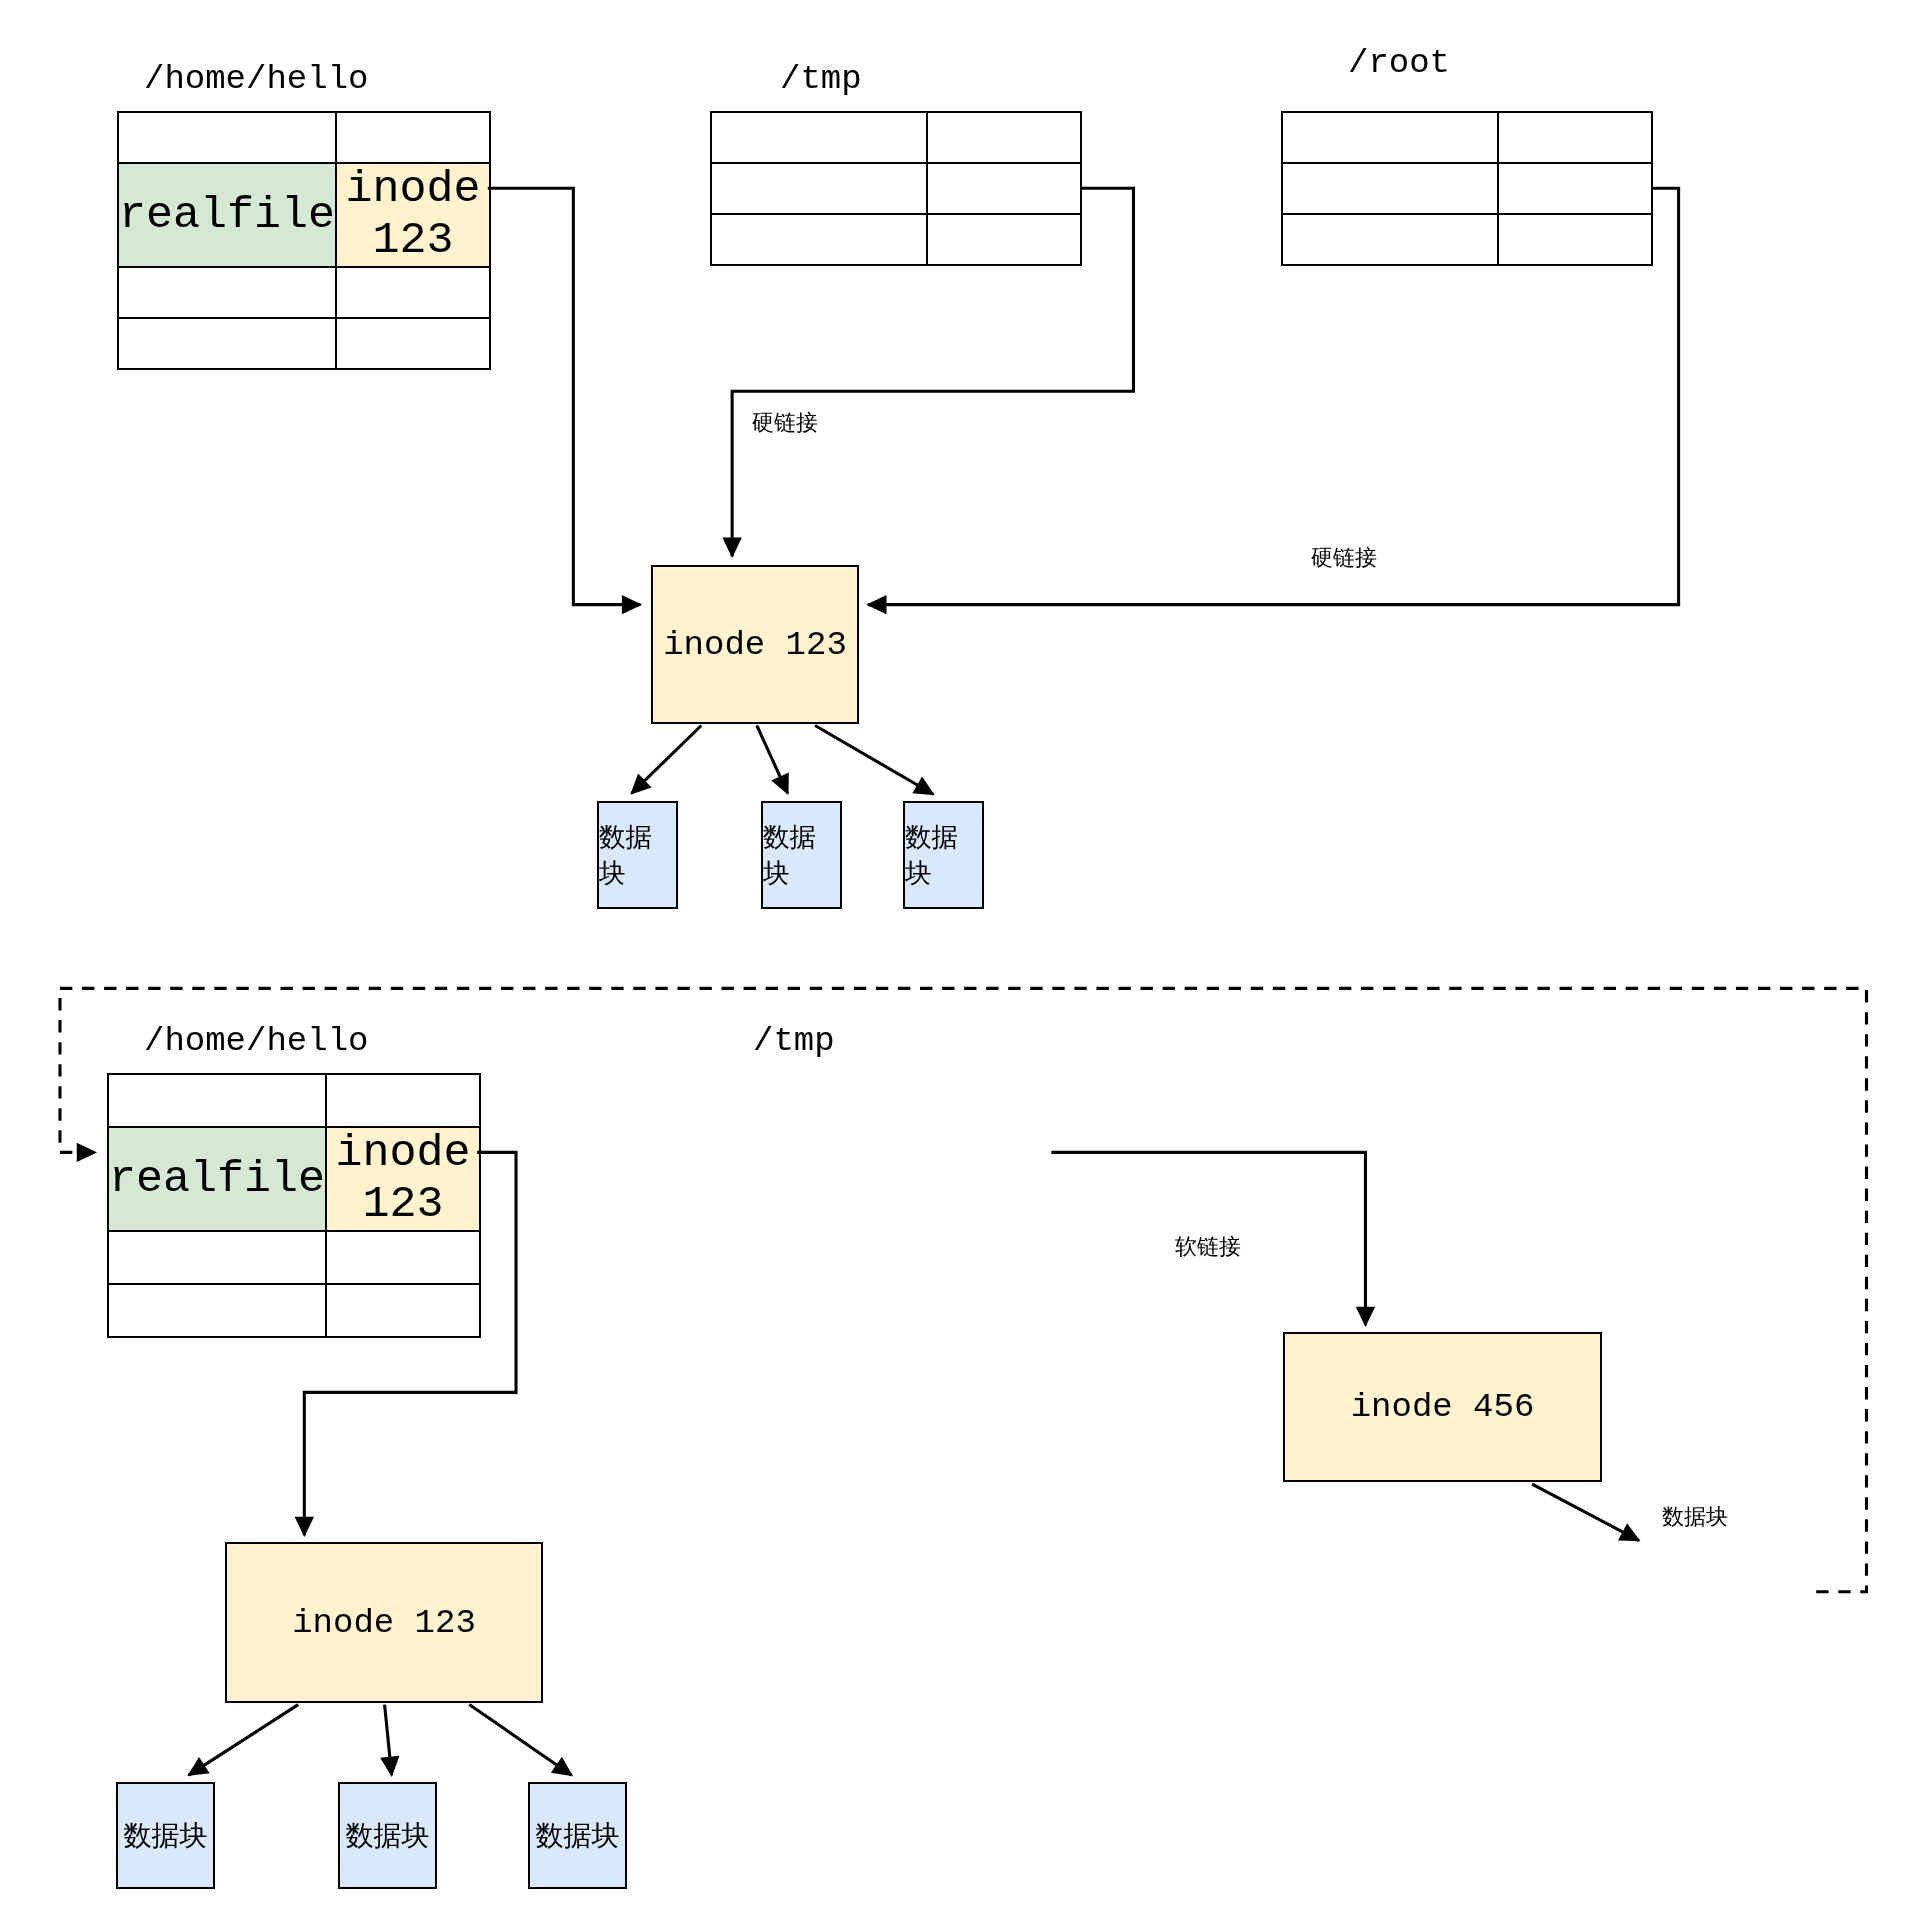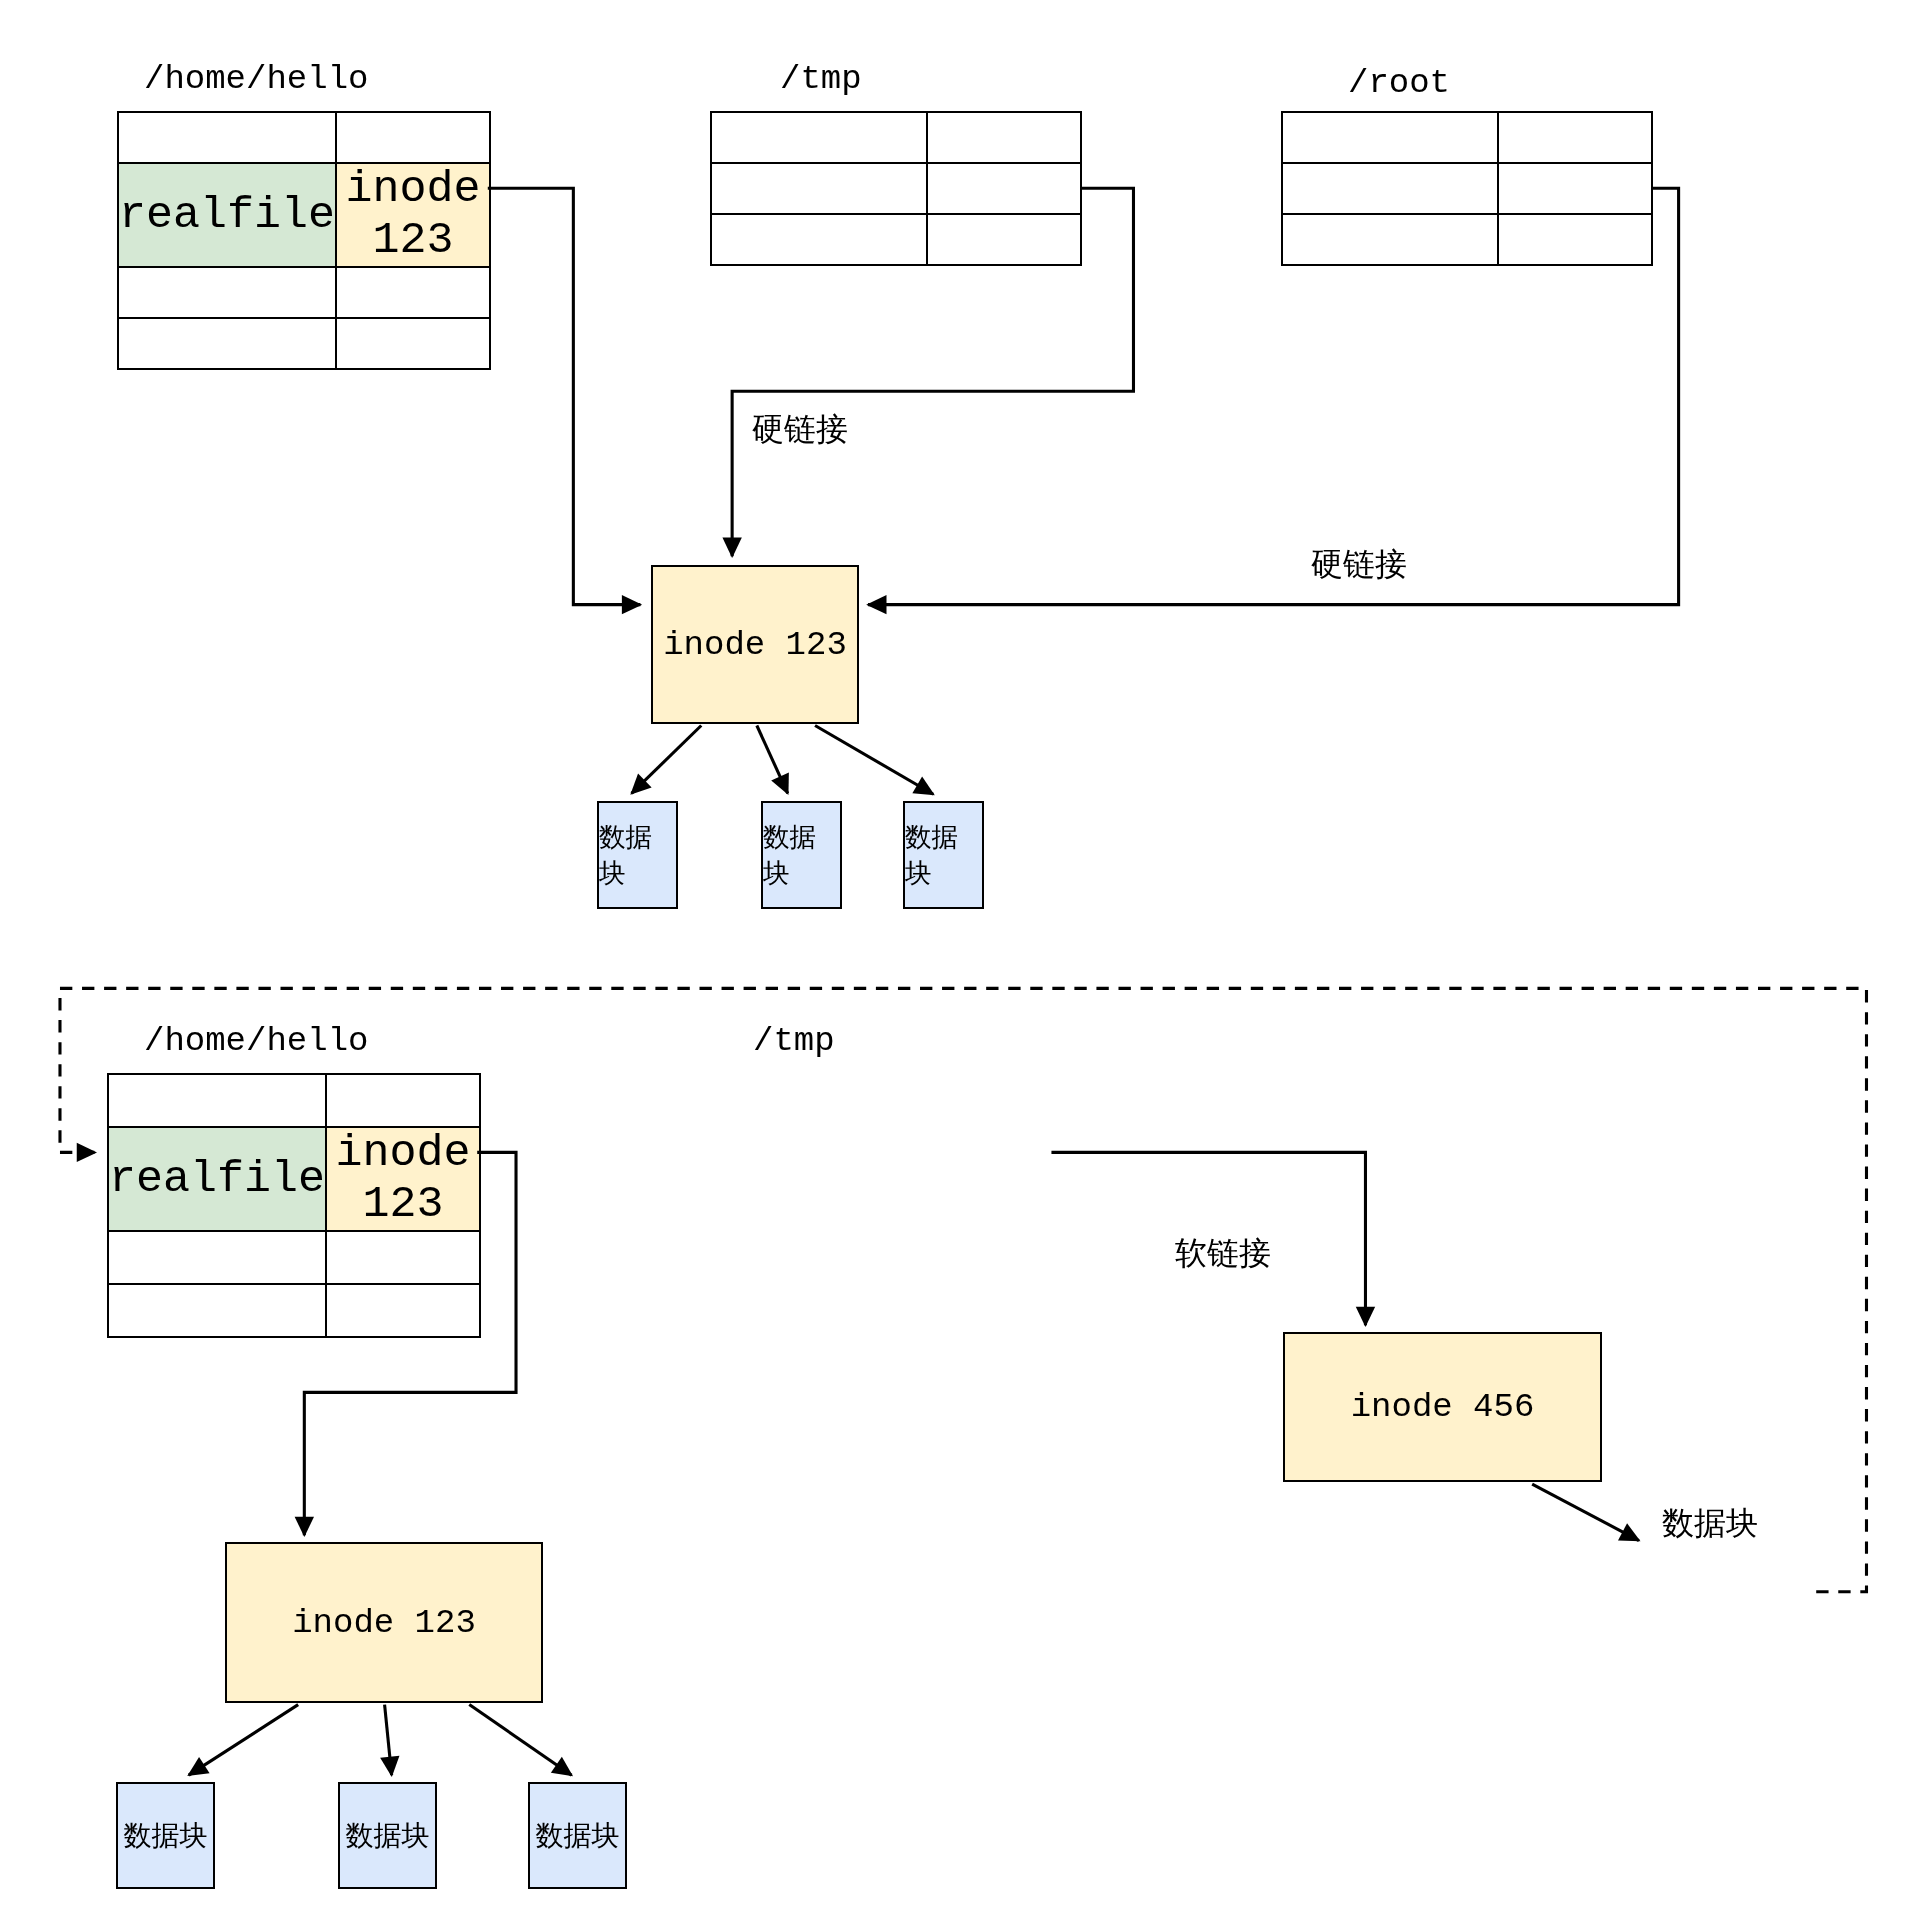--- a/index.html
+++ b/index.html
@@ -12,21 +12,21 @@
   .dir-table{position:absolute;border-collapse:collapse;table-layout:fixed;z-index:1;background:#fff;}
   .dir-table td{border:2.6px solid var(--line,#000);padding:0;text-align:center;font-size:45px;overflow:hidden;}
   .rows58 tr{height:51px;}
   .rows60 tr{height:53px;}
   td.g{background:var(--green,#D5E8D4);}
   td.y{background:var(--yellow,#FFF2CC);}
   .box{position:absolute;border:2.6px solid var(--line,#000);display:flex;align-items:center;justify-content:center;z-index:1;box-sizing:border-box;}
   .box.yellow{background:var(--yellow,#FFF2CC);font-size:34px;}
   .box.blue{background:var(--blue,#DAE8FC);font-size:26.5px;}
   .box.greenbox{background:var(--green,#D5E8D4);font-size:30px;}
-  .edge-label{position:absolute;font-size:32px;white-space:nowrap;z-index:2;}
+  .edge-label{position:absolute;font-size:22px;white-space:nowrap;z-index:2;}
 </style>
 </head>
 <body>
 
 <div class="canvas">
 
   <svg class="connectors" width="1930" height="1920" viewBox="0 0 2188 2176">
     <defs>
       <marker id="arr" markerUnits="userSpaceOnUse" markerWidth="28" markerHeight="28" refX="23" refY="13" orient="auto">
         <path d="M2,2 L25,13 L2,24 Z" fill="#000"></path>
@@ -99,21 +99,21 @@
       <td></td>
       <td></td>
     </tr>
     <tr>
       <td></td>
       <td></td>
     </tr>
   </tbody>
     </table>
 
-  <div class="dir-title" style="left:1348px;top:48px">/root</div>
+  <div class="dir-title" style="left:1348px;top:28px">/root</div>
   <table class="dir-table rows58" style="left:1281px;top:95px">
     <colgroup>
         <col style="width:216px">
         <col style="width:154px">
       </colgroup>
     <tbody>
         <tr>
       <td></td>
       <td></td>
     </tr>

